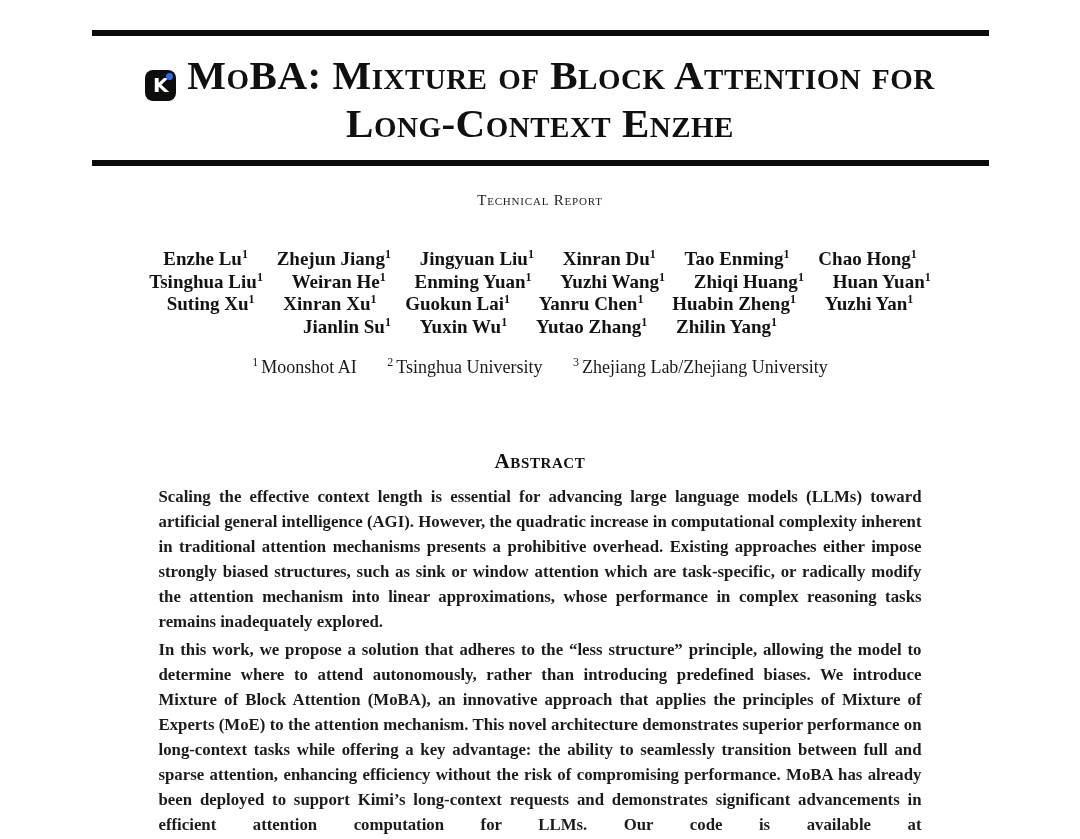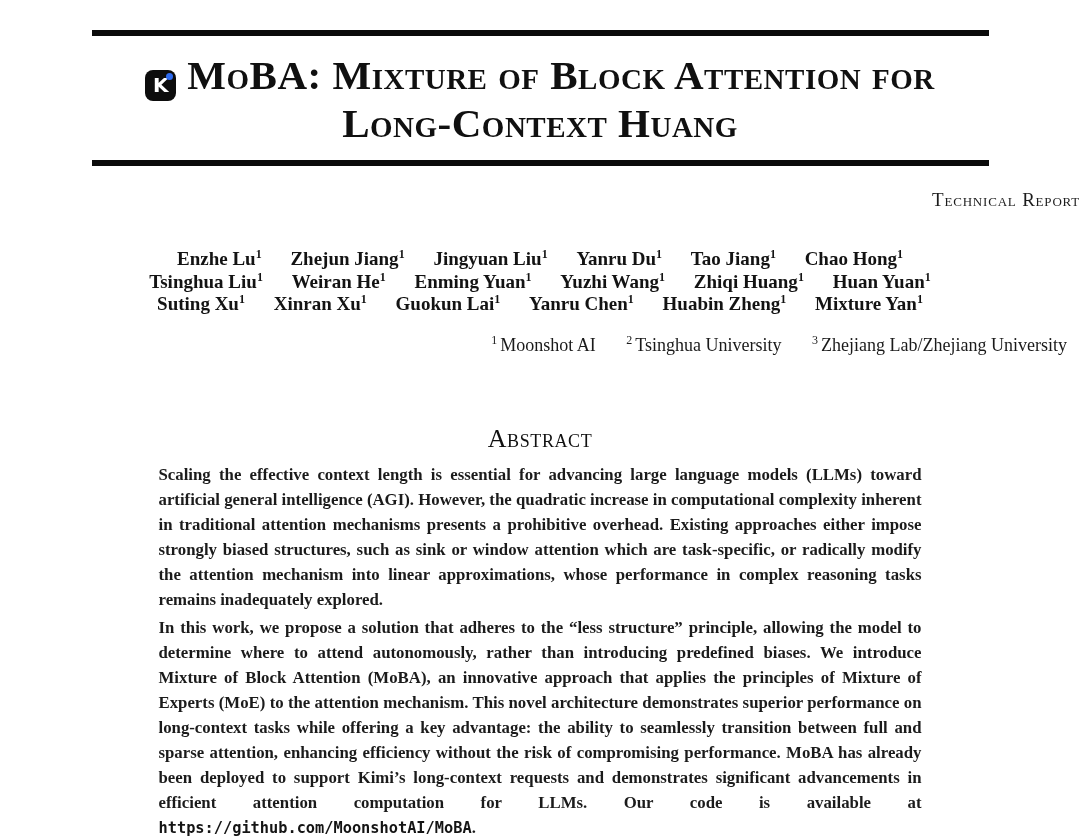--- a/index.html
+++ b/index.html
@@ -61,23 +61,23 @@
     top: 3px;
     right: 3px;
     width: 7px;
     height: 7px;
     border-radius: 50%;
     background: #2e6bf0;
   }
 
   .report-type {
     margin-top: 23px;
-    text-align: right;
+    text-align: center;
     font-variant: small-caps;
-    font-size: 19px;
+    font-size: 15px;
     line-height: 22px;
     letter-spacing: 0.8px;
     color: #1c1c1c;
   }
 
   .authors {
     margin-top: 37px;
     text-align: center;
     font-weight: 700;
     font-size: 19px;
@@ -86,34 +86,34 @@
   .author-row { line-height: 22.5px; }
   .author { margin: 0 12px; white-space: nowrap; }
   .author-sup {
     font-size: 12px;
     font-weight: 700;
     line-height: 0;
   }
 
   .affiliations {
     margin-top: 17px;
-    text-align: right;
+    text-align: center;
     font-size: 18px;
     line-height: 24px;
     color: #1a1a1a;
   }
   .affil { margin: 0 13px; white-space: nowrap; }
   .affil-sup { font-size: 12px; line-height: 0; margin-right: 3px; }
 
   .abstract-heading {
     margin-top: 70px;
     text-align: center;
     font-variant: small-caps;
-    font-weight: 400;
-    font-size: 26px;
+    font-weight: 700;
+    font-size: 21px;
     line-height: 24px;
     letter-spacing: 0.6px;
     color: #111111;
   }
 
   .abstract-body {
     width: 763px;
     margin: 11px auto 0;
     text-align: justify;
     font-size: 16.8px;
@@ -137,52 +137,58 @@
 
 <div class="page">
 
   <div class="rule rule-top"></div>
 
   <div class="title-block">
     <div class="title-line">
       <span class="logo"><span class="logo-k">K</span><span class="logo-dot"></span></span><span>MoBA: Mixture of Block Attention for</span>
     </div>
     <div class="title-line">
-      <span>Long-Context Huang</span>
+      <span>Long-Context Enzhe</span>
     </div>
   </div>
 
   <div class="rule rule-mid"></div>
 
   <div class="report-type">Technical Report</div>
 
   <div class="authors">
     <div class="author-row">
       <span class="author"><span>Enzhe Lu</span><sup class="author-sup">1</sup></span>
       <span class="author"><span>Zhejun Jiang</span><sup class="author-sup">1</sup></span>
       <span class="author"><span>Jingyuan Liu</span><sup class="author-sup">1</sup></span>
-      <span class="author"><span>Yanru Du</span><sup class="author-sup">1</sup></span>
-      <span class="author"><span>Tao Jiang</span><sup class="author-sup">1</sup></span>
+      <span class="author"><span>Xinran Du</span><sup class="author-sup">1</sup></span>
+      <span class="author"><span>Tao Enming</span><sup class="author-sup">1</sup></span>
       <span class="author"><span>Chao Hong</span><sup class="author-sup">1</sup></span>
     </div>
     <div class="author-row">
       <span class="author"><span>Tsinghua Liu</span><sup class="author-sup">1</sup></span>
       <span class="author"><span>Weiran He</span><sup class="author-sup">1</sup></span>
       <span class="author"><span>Enming Yuan</span><sup class="author-sup">1</sup></span>
       <span class="author"><span>Yuzhi Wang</span><sup class="author-sup">1</sup></span>
       <span class="author"><span>Zhiqi Huang</span><sup class="author-sup">1</sup></span>
       <span class="author"><span>Huan Yuan</span><sup class="author-sup">1</sup></span>
     </div>
     <div class="author-row">
       <span class="author"><span>Suting Xu</span><sup class="author-sup">1</sup></span>
       <span class="author"><span>Xinran Xu</span><sup class="author-sup">1</sup></span>
       <span class="author"><span>Guokun Lai</span><sup class="author-sup">1</sup></span>
       <span class="author"><span>Yanru Chen</span><sup class="author-sup">1</sup></span>
       <span class="author"><span>Huabin Zheng</span><sup class="author-sup">1</sup></span>
-      <span class="author"><span>Mixture Yan</span><sup class="author-sup">1</sup></span>
+      <span class="author"><span>Yuzhi Yan</span><sup class="author-sup">1</sup></span>
+    </div>
+    <div class="author-row">
+      <span class="author"><span>Jianlin Su</span><sup class="author-sup">1</sup></span>
+      <span class="author"><span>Yuxin Wu</span><sup class="author-sup">1</sup></span>
+      <span class="author"><span>Yutao Zhang</span><sup class="author-sup">1</sup></span>
+      <span class="author"><span>Zhilin Yang</span><sup class="author-sup">1</sup></span>
     </div>
   </div>
 
   <div class="affiliations">
     <span class="affil"><sup class="affil-sup">1</sup><span>Moonshot AI</span></span>
     <span class="affil"><sup class="affil-sup">2</sup><span>Tsinghua University</span></span>
     <span class="affil"><sup class="affil-sup">3</sup><span>Zhejiang Lab/Zhejiang University</span></span>
   </div>
 
   <div class="abstract-heading">Abstract</div>

